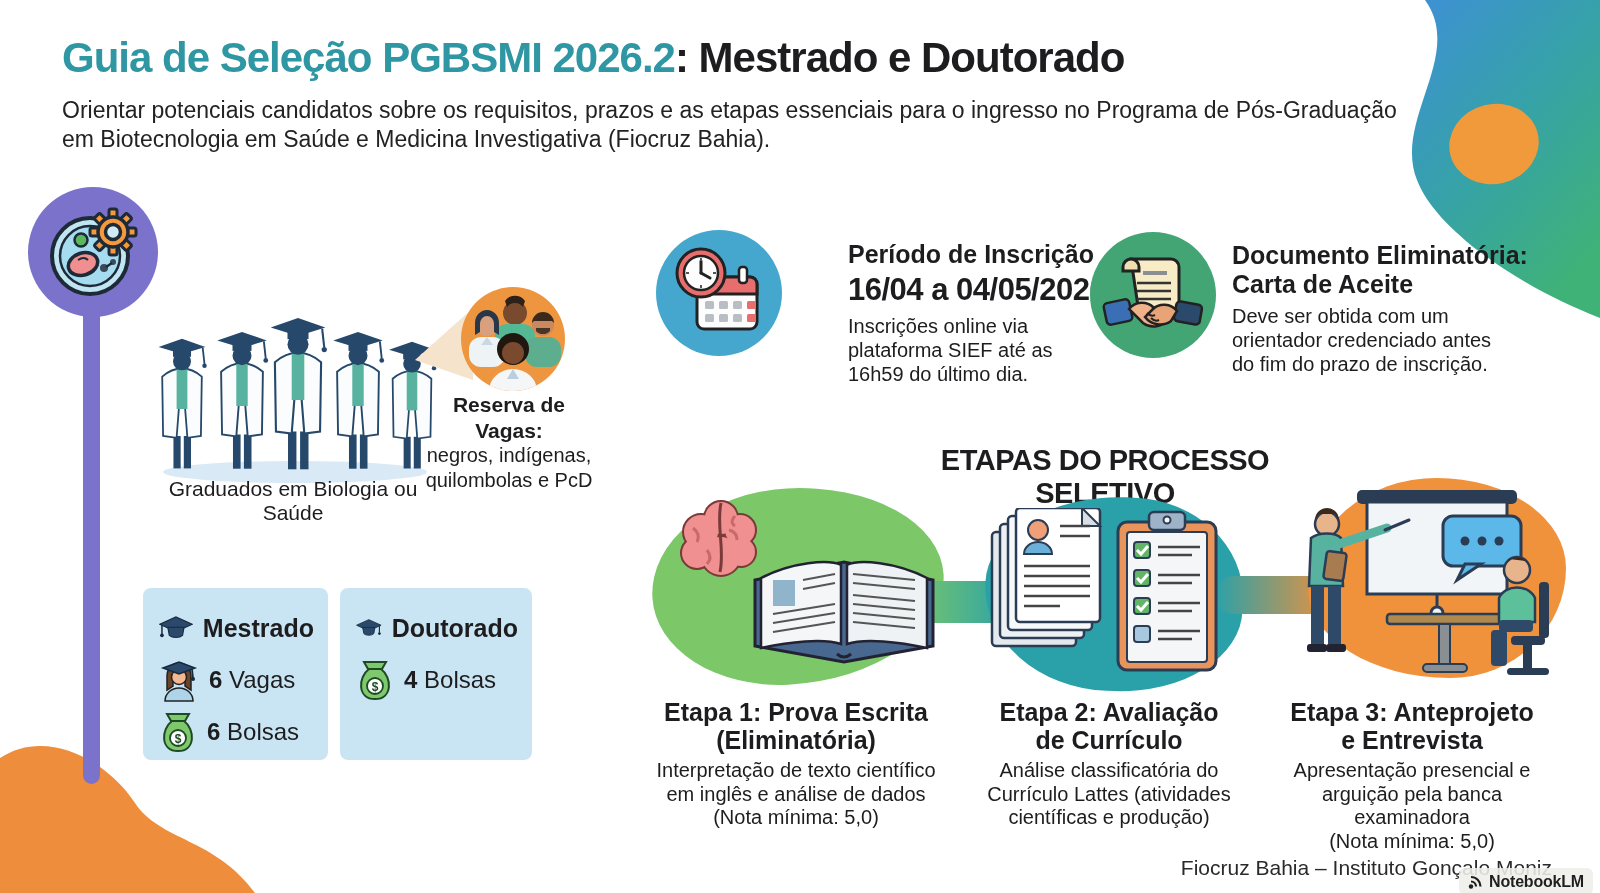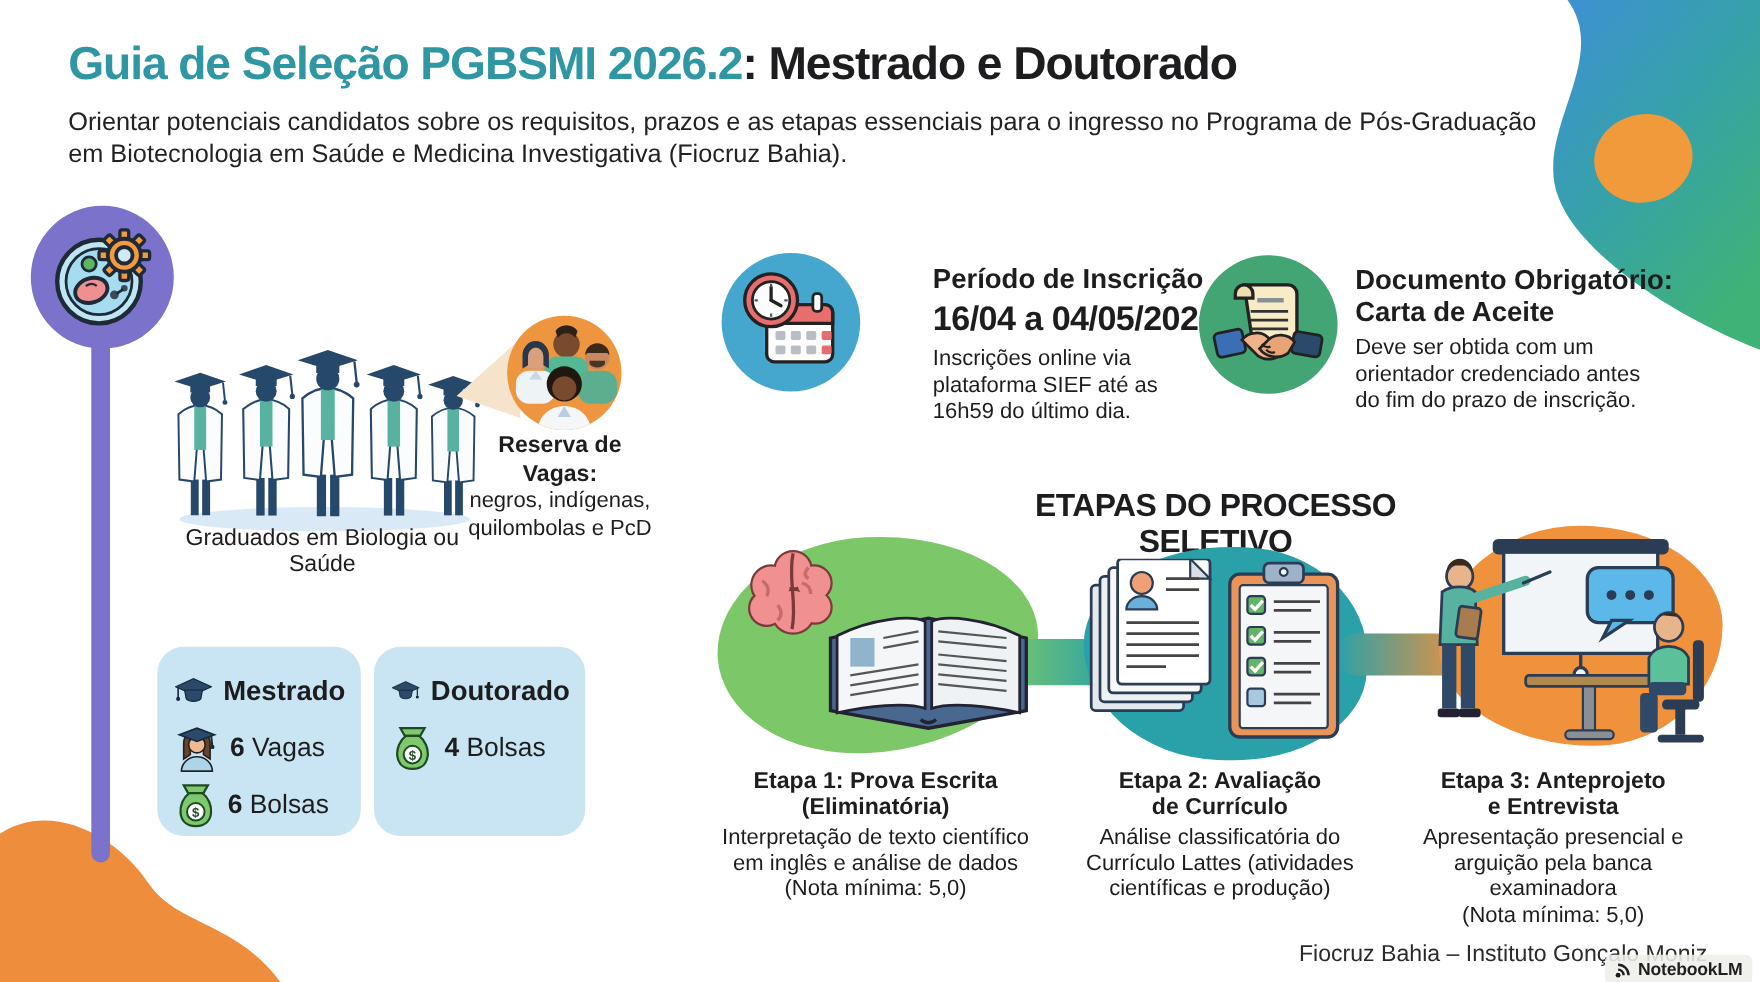--- a/index.html
+++ b/index.html
@@ -18,21 +18,21 @@
     display:flex;align-items:center;justify-content:center;}
   .tl-stem{left:83px;top:300px;width:17px;height:484px;background:#7b73cb;border-radius:9px;}
   
   .h-prep{left:172px;top:220px;font-size:31px;font-weight:800;}
   .h-publico{left:172px;top:277px;font-size:26px;font-weight:800;}
   .grads-caption{left:158px;top:477px;width:270px;text-align:center;font-size:21px;color:#1d1d1f;}
   .reserva-circle{left:461px;top:287px;width:104px;height:104px;border-radius:50%;background:#ee9540;overflow:hidden;}
   .reserva-text{left:420px;top:392px;width:178px;text-align:center;font-size:20px;line-height:1.22;}
   .reserva-text .b{font-weight:800;font-size:21px;}
   .h-vagas{left:158px;top:546px;font-size:27px;font-weight:800;}
-  .card{top:588px;height:172px;background:#c9e4f3;border-radius:24px;padding:14px 14px 0 16px;box-sizing:border-box;}
+  .card{top:588px;height:172px;background:#c9e4f3;border-radius:8px;padding:14px 14px 0 16px;box-sizing:border-box;}
   .card.mestrado{left:143px;width:185px;}
   .card.doutorado{left:340px;width:192px;}
   .card-row{display:flex;align-items:center;gap:10px;height:52px;}
   .card-row .lbl{font-size:24px;}
   .card-row .ttl{font-size:25px;font-weight:800;}
   .card-row .num{font-weight:800;}
   
   .info-circle{width:126px;height:126px;border-radius:50%;display:flex;align-items:center;justify-content:center;}
   .ic-periodo{left:656px;top:230px;background:#45a7cd;}
   .ic-doc{left:1090px;top:232px;background:#43a474;}
@@ -49,21 +49,21 @@
     border-radius:48% 52% 55% 45% / 52% 48% 52% 48%;transform:rotate(-3deg);}
   .blob-teal{left:985px;top:497px;width:258px;height:194px;background:#2aa1a9;
     border-radius:55% 45% 50% 50% / 48% 52% 45% 55%;transform:rotate(2deg);}
   .blob-orange{left:1308px;top:478px;width:258px;height:200px;background:#f0913c;
     border-radius:50% 50% 45% 55% / 55% 45% 55% 45%;}
   .stem1{left:905px;top:581px;width:110px;height:42px;border-radius:21px;
     background:linear-gradient(90deg,#7cc868,#2aa1a9);}
   .stem2{left:1215px;top:576px;width:120px;height:38px;border-radius:19px;
     background:linear-gradient(90deg,#2aa1a9,#f0913c);}
   .step-text{position:absolute;text-align:center;}
-  .step-title{font-size:21px;font-weight:800;line-height:1.12;}
+  .step-title{font-size:25px;font-weight:800;line-height:1.12;}
   .step-body{font-size:20px;line-height:1.18;margin-top:5px;}
   .step-note{font-size:20px;line-height:1.18;}
   .st1{left:650px;top:698px;width:292px;}
   .st2{left:963px;top:698px;width:292px;}
   .st3{left:1266px;top:698px;width:292px;}
   
   .credit{right:48px;top:856px;font-size:21px;color:#2a2a2a;white-space:nowrap;}
   .badge{right:7px;top:868px;height:27px;background:rgba(238,238,235,0.88);border-radius:6px;
     display:flex;align-items:center;gap:5px;padding:0 9px 0 7px;z-index:20;}
   .badge span{font-size:16px;font-weight:700;color:#1f1f1f;letter-spacing:-0.2px;}
@@ -284,21 +284,21 @@
       <rect x="74" y="60" width="26" height="20" rx="4" fill="#2b4a6b" stroke="#222" stroke-width="2.5" transform="rotate(10 87 70)"></rect>
       <path d="M28,66 C34,58 46,58 52,64 L66,76 C62,84 50,86 42,80 Z" fill="#f0b289" stroke="#222" stroke-width="2.5"></path>
       <path d="M76,68 C70,60 58,60 52,66 L44,74 C50,82 62,84 70,78 Z" fill="#e8a377" stroke="#222" stroke-width="2.5"></path>
       <g stroke="#222" stroke-width="2" fill="none">
         <path d="M46,70 q4,4 8,2"></path>
           <path d="M50,75 q4,4 8,2"></path>
       </g>
     </svg>
   </div>
   <div class="abs doc-text">
-    <div class="it-title">Documento Obrigatório:</div>
+    <div class="it-title">Documento Eliminatória:</div>
     <div class="it-title">Carta de Aceite</div>
     <div class="it-line it-gap">Deve ser obtida com um</div>
     <div class="it-line">orientador credenciado antes</div>
     <div class="it-line">do fim do prazo de inscrição.</div>
   </div>
 
   <div class="abs h-etapas tight">ETAPAS DO PROCESSO SELETIVO</div>
 
   <div class="abs blob blob-green"></div>
   <div class="abs stem1"></div>

